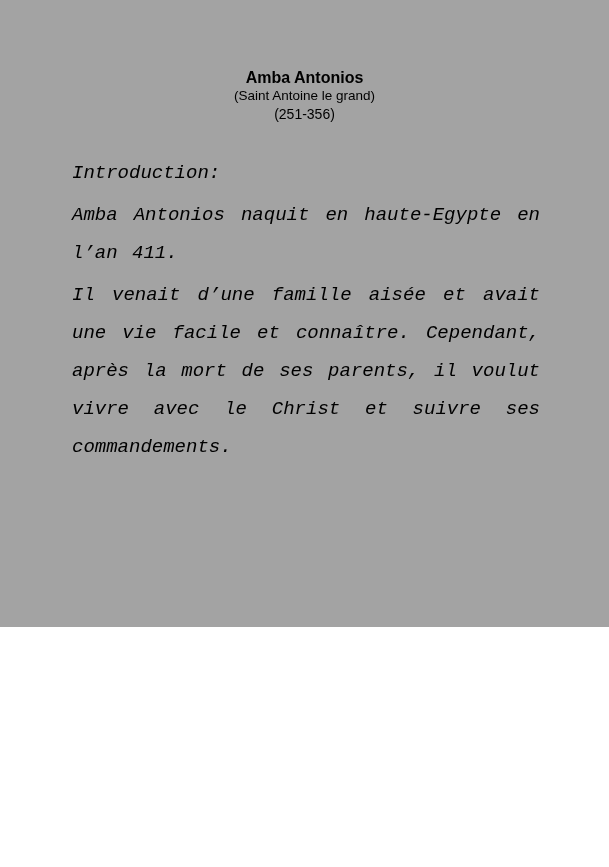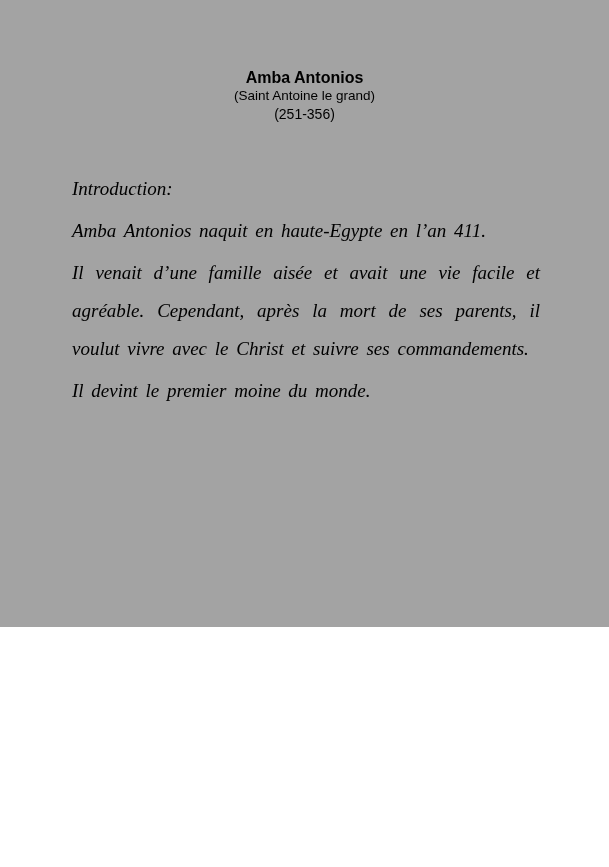--- a/index.html
+++ b/index.html
@@ -36,22 +36,22 @@
     font-weight: normal;
   }
 
   .doc-years {
     font-size: 14px;
     line-height: 18px;
     font-weight: normal;
   }
 
   .body-text {
-    margin: 47px 69px 0 72px;
-    font-family: Liberation Serif, serif;
+    margin: 31px 69px 0 72px;
+    font-family: Liberation Mono, monospace;
     font-style: italic;
     font-size: 19px;
     line-height: 38px;
     color: #000000;
   }
 
   .body-text p {
     text-align: justify;
     word-spacing: 3px;
     margin-bottom: 4px;
@@ -64,17 +64,16 @@
 
   <header class="title-block">
     <div class="doc-title">Amba Antonios</div>
     <div class="doc-subtitle">(Saint Antoine le grand)</div>
     <div class="doc-years">(251-356)</div>
   </header>
 
   <main class="body-text">
     <p>Introduction:</p>
     <p>Amba Antonios naquit en haute-Egypte en l’an 411.</p>
-    <p>Il venait d’une famille aisée et avait une vie facile et agréable. Cependant, après la mort de ses parents, il voulut vivre avec le Christ et suivre ses commandements.</p>
-    <p>Il devint le premier moine du monde.</p>
+    <p>Il venait d’une famille aisée et avait une vie facile et connaître. Cependant, après la mort de ses parents, il voulut vivre avec le Christ et suivre ses commandements.</p>
   </main>
 
 </div>
 
 </body></html>

